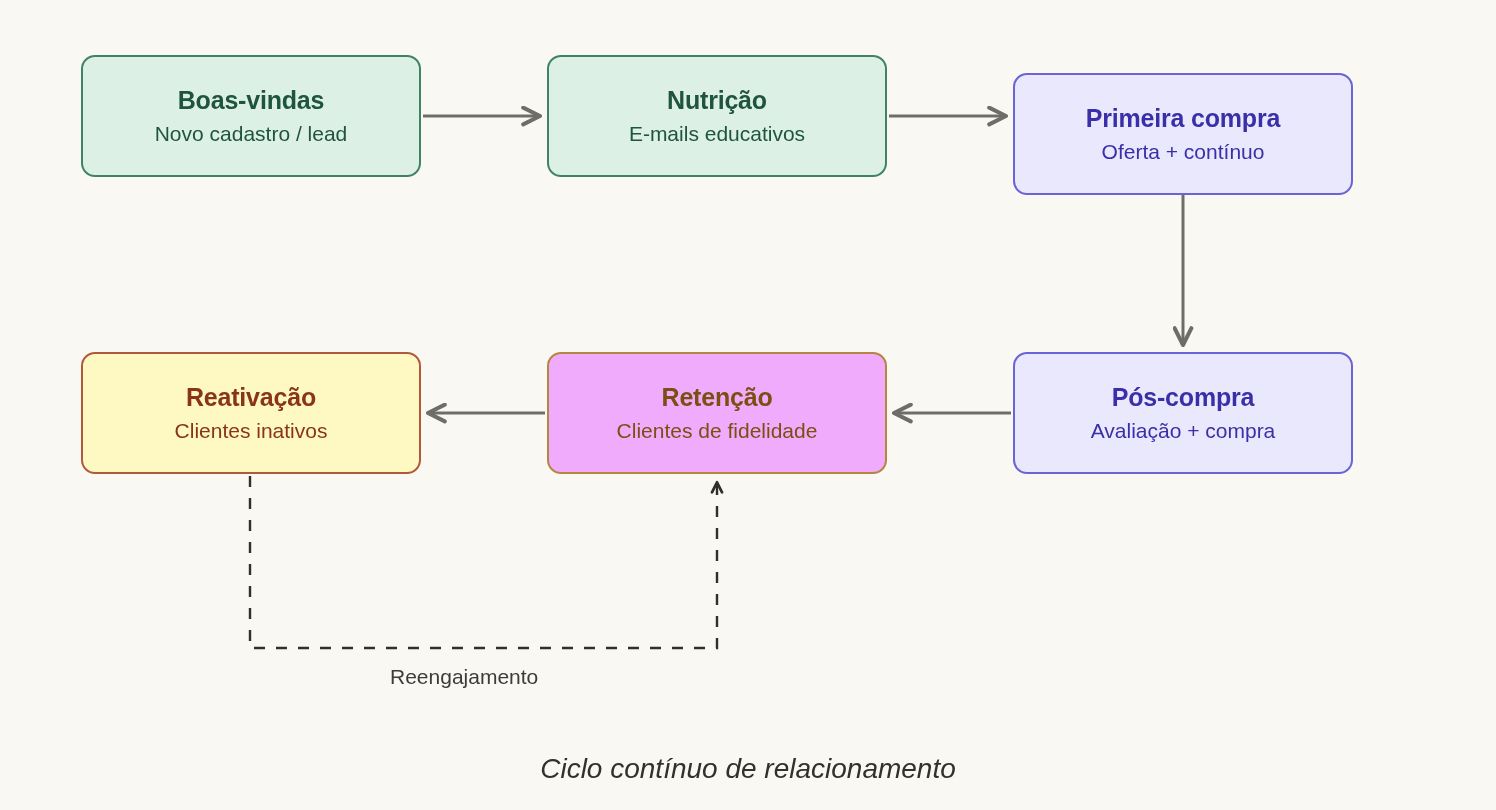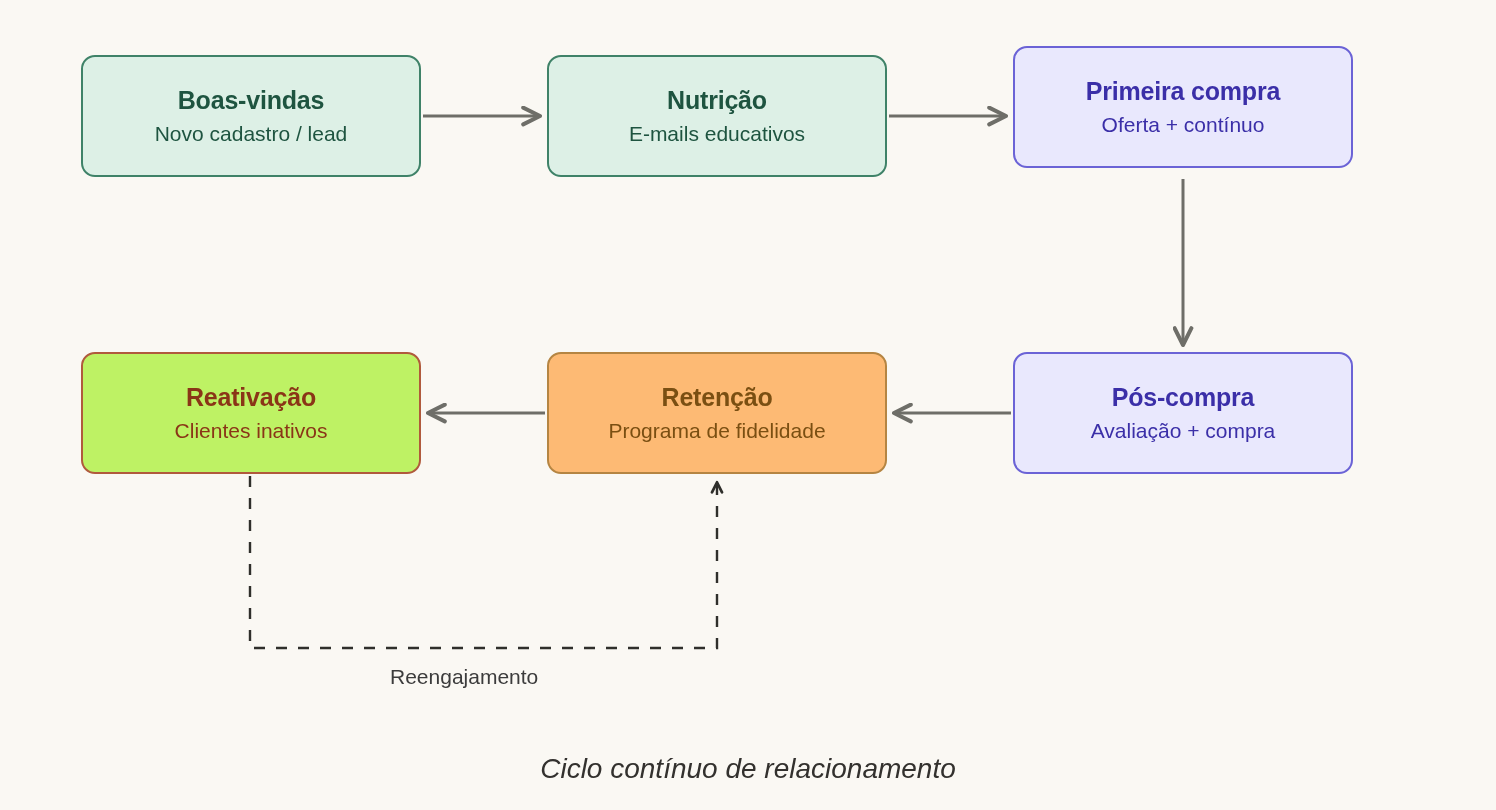--- a/index.html
+++ b/index.html
@@ -52,30 +52,30 @@
     line-height: 1.1;
   }
 
   
   .n-green  { background: #ddf0e6; border-color: #3f8268; }
   .n-green .node-title, .n-green .node-sub { color: #1e5440; }
 
   .n-purple { background: #e9e8fd; border-color: #6b63d6; }
   .n-purple .node-title, .n-purple .node-sub { color: #3b2fa8; }
 
-  .n-amber  { background: #fdba74; border-color: #b58542; }
+  .n-amber  { background: #f0abfc; border-color: #b58542; }
   .n-amber .node-title, .n-amber .node-sub { color: #7a4f12; }
 
-  .n-red    { background: #bef264; border-color: #b05a3c; }
+  .n-red    { background: #fef9c3; border-color: #b05a3c; }
   .n-red .node-title, .n-red .node-sub { color: #8a3517; }
 
   
   #node-boas      { left: 81px;   top: 55px;  }
   #node-nutricao  { left: 547px;  top: 55px;  }
-  #node-primeira  { left: 1013px; top: 46px;  }
+  #node-primeira  { left: 1013px; top: 73px;  }
   #node-pos       { left: 1013px; top: 352px; }
   #node-retencao  { left: 547px;  top: 352px; }
   #node-reativa   { left: 81px;   top: 352px; }
 
   .edge-label {
     position: absolute;
     font-size: 21px;
     color: #3c3c3c;
     white-space: nowrap;
   }
@@ -138,21 +138,21 @@
     <div class="node-sub">Oferta + contínuo</div>
   </div>
 
   <div class="node n-purple" id="node-pos">
     <div class="node-title">Pós-compra</div>
     <div class="node-sub">Avaliação + compra</div>
   </div>
 
   <div class="node n-amber" id="node-retencao">
     <div class="node-title">Retenção</div>
-    <div class="node-sub">Programa de fidelidade</div>
+    <div class="node-sub">Clientes de fidelidade</div>
   </div>
 
   <div class="node n-red" id="node-reativa">
     <div class="node-title">Reativação</div>
     <div class="node-sub">Clientes inativos</div>
   </div>
 
   <div class="edge-label" id="label-reengajamento">Reengajamento</div>
 
   <div class="caption">Ciclo contínuo de relacionamento</div>

